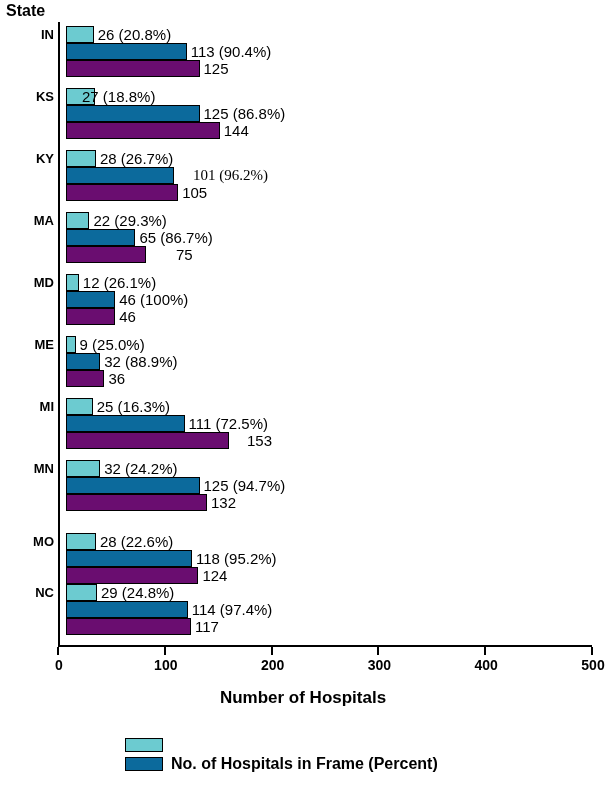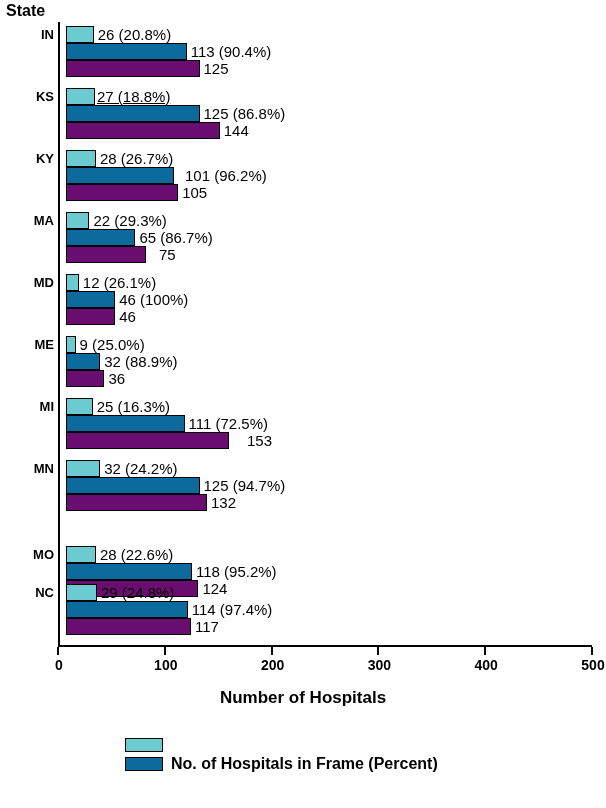--- a/index.html
+++ b/index.html
@@ -194,63 +194,63 @@
           <div class="bar universe" style="width: 133.5px;"></div>
           <div class="bar-label" style="left: 133.5px;">125</div>
         </div>
       </div>
       <div class="group" style="top: 66px;">
         <div class="bar-row">
           <div class="state-label-wrap">
             <span class="state-label">KS</span>
           </div>
           <div class="bar sampled" style="width: 28.836px;"></div>
-          <div class="bar-label" style="left: 27px; text-decoration: underline;">27 (18.8%)</div>
+          <div class="bar-label" style="left: 12px;">27 (18.8%)</div>
         </div>
         <div class="bar-row">
           <div class="bar frame" style="width: 133.5px;"></div>
           <div class="bar-label" style="left: 133.5px;">125 (86.8%)</div>
         </div>
         <div class="bar-row">
           <div class="bar universe" style="width: 153.792px;"></div>
           <div class="bar-label" style="left: 153.792px;">144</div>
         </div>
       </div>
       <div class="group" style="top: 128px;">
         <div class="bar-row">
           <div class="state-label-wrap">
             <span class="state-label">KY</span>
           </div>
           <div class="bar sampled" style="width: 29.904px;"></div>
           <div class="bar-label" style="left: 29.904px;">28 (26.7%)</div>
         </div>
         <div class="bar-row">
           <div class="bar frame" style="width: 107.868px;"></div>
-          <div class="bar-label" style="left: 115px;">101 (96.2%)</div>
+          <div class="bar-label" style="left: 123px; font-family: Liberation Serif, serif;">101 (96.2%)</div>
         </div>
         <div class="bar-row">
           <div class="bar universe" style="width: 112.14px;"></div>
           <div class="bar-label" style="left: 112.14px;">105</div>
         </div>
       </div>
       <div class="group" style="top: 190px;">
         <div class="bar-row">
           <div class="state-label-wrap">
             <span class="state-label">MA</span>
           </div>
           <div class="bar sampled" style="width: 23.496px;"></div>
           <div class="bar-label" style="left: 23.496px;">22 (29.3%)</div>
         </div>
         <div class="bar-row">
           <div class="bar frame" style="width: 69.42px;"></div>
           <div class="bar-label" style="left: 69.42px;">65 (86.7%)</div>
         </div>
         <div class="bar-row">
           <div class="bar universe" style="width: 80.1px;"></div>
-          <div class="bar-label" style="left: 65px; padding-left: 28px;">75</div>
+          <div class="bar-label" style="left: 82px; padding-left: 28px;">75</div>
         </div>
       </div>
       <div class="group" style="top: 252px;">
         <div class="bar-row">
           <div class="state-label-wrap">
             <span class="state-label">MD</span>
           </div>
           <div class="bar sampled" style="width: 12.816px;"></div>
           <div class="bar-label" style="left: 12.816px;">12 (26.1%)</div>
         </div>
@@ -307,21 +307,21 @@
         </div>
         <div class="bar-row">
           <div class="bar frame" style="width: 133.5px;"></div>
           <div class="bar-label" style="left: 133.5px;">125 (94.7%)</div>
         </div>
         <div class="bar-row">
           <div class="bar universe" style="width: 140.976px;"></div>
           <div class="bar-label" style="left: 140.976px;">132</div>
         </div>
       </div>
-      <div class="group" style="top: 524px;">
+      <div class="group" style="top: 511px;">
         <div class="bar-row">
           <div class="state-label-wrap">
             <span class="state-label">MO</span>
           </div>
           <div class="bar sampled" style="width: 29.904px;"></div>
           <div class="bar-label" style="left: 29.904px;">28 (22.6%)</div>
         </div>
         <div class="bar-row">
           <div class="bar frame" style="width: 126.024px;"></div>
           <div class="bar-label" style="left: 126.024px;">118 (95.2%)</div>

